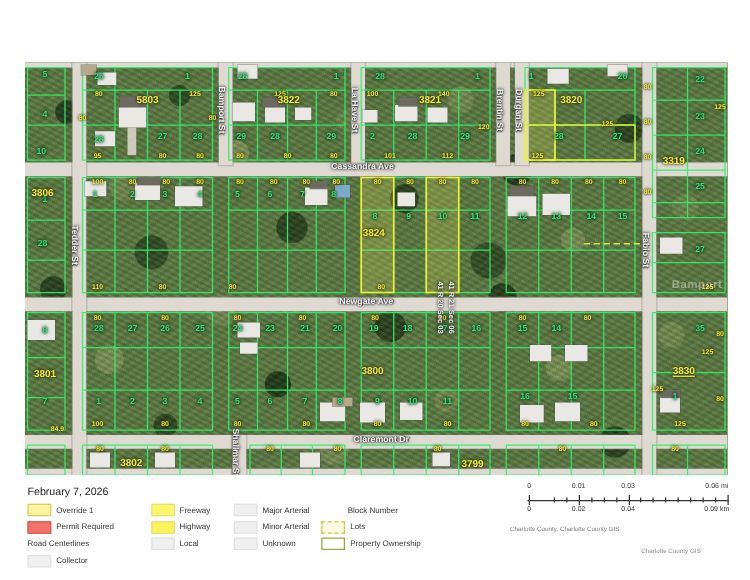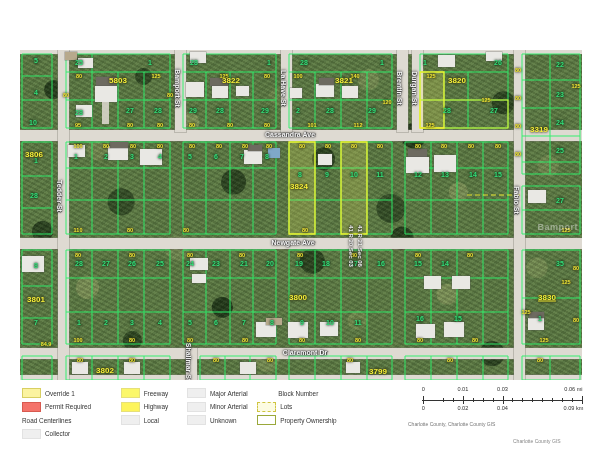--- a/index.html
+++ b/index.html
@@ -685,20 +685,21 @@
       <div class="street-label vert" style="left:168px; top:312px;">Shallmar St</div>
 
       <div class="sec-label" style="left:331px; top:196px;">41 R 20 Sec 03</div>
       <div class="sec-label" style="left:340px; top:196px;">41 R 21 Sec 06</div>
 
       <div class="watermark">Bamport</div>
     </div>
   </div>
 
   <div class="legend">
+    <div class="legend-date">February 7, 2026</div>
     <div class="legend-cols">
 
       <div class="legend-col c1">
         <div class="legend-row">
           <span class="sw" style="background:#fbf3a0;border-color:#d8cf62;"></span>
           <span class="legend-label">Override 1</span>
         </div>
         <div class="legend-row">
           <span class="sw" style="background:#f4736a;border-color:#d85a50;"></span>
           <span class="legend-label">Permit Required</span>

